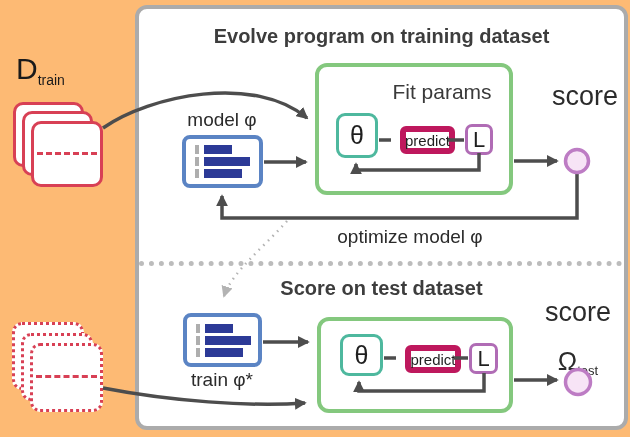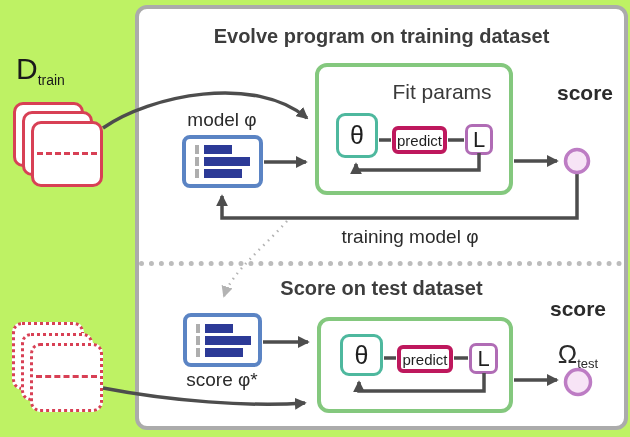--- a/index.html
+++ b/index.html
@@ -1,16 +1,16 @@
 <!DOCTYPE html>
 <html><head>
 <meta charset="utf-8">
 <style>
   html,body{margin:0;padding:0;background:#fff;}
-  #stage{position:relative;width:630px;height:437px;background:#bef264;overflow:hidden;
+  #stage{position:relative;width:630px;height:437px;background:#fdba74;overflow:hidden;
          font-family:"Liberation Sans",sans-serif;color:#3a3a3a;}
   .abs{position:absolute;}
   
   #panel{left:135px;top:5px;width:493px;height:425px;border:4px solid #ababab;
          border-radius:12px;box-sizing:border-box;background:#fff;}
   .section-title{width:493px;text-align:center;font-weight:bold;font-size:20px;color:#3d3d3d;}
   #divider{left:139px;top:261px;width:483px;height:0;border-top:5px dotted #bcbcbc;}
   
   .card{position:absolute;background:#fff;border:3.5px solid #d84055;border-radius:10px;box-sizing:border-box;}
   .card.dotted{border-style:dotted;}
@@ -23,25 +23,25 @@
   .icon-row{display:flex;align-items:center;gap:5px;height:9px;}
   .tick{width:4px;height:9px;background:#aeaeae;}
   .bar{height:9px;background:#2c3a97;}
   .model-label{font-size:19px;color:#2b2b2b;text-align:center;width:140px;}
   
   .greenbox{background:#fff;border:4px solid #84c87e;border-radius:12px;box-sizing:border-box;}
   .fit-title{font-size:21px;color:#3a3a3a;text-align:center;}
   .minibox{position:absolute;background:#fff;box-sizing:border-box;display:flex;
            align-items:center;justify-content:center;color:#1f1f1f;}
   .theta{border:3.5px solid #4eb89e;border-radius:9px;font-size:25px;}
-  .predict{border:4px solid #be185d;border-radius:6px;font-size:15px;}
+  .predict{border:6px solid #be185d;border-radius:6px;font-size:15px;margin-left:8px;}
   .loss{border:3px solid #b06cb5;border-radius:7px;font-size:22px;}
   
   .score-block{text-align:center;color:#2b2b2b;}
-  .score-word{font-size:21px;font-weight:bold;}
+  .score-word{font-size:27px;}
   .omega{font-size:26px;}
   .omega .sub{font-size:13px;vertical-align:-5px;}
   .plain-label{font-size:19px;color:#2b2b2b;text-align:center;}
   #arrows{left:0;top:0;pointer-events:none;}
 </style>
 </head>
 <body>
 
 <div id="stage">
 
@@ -85,37 +85,37 @@
   <div class="abs greenbox" style="left:315px;top:63px;width:198px;height:132px;"></div>
   <div class="abs fit-title" style="left:315px;top:80px;width:198px;padding-left:28px;">Fit params</div>
   <div class="minibox theta" style="left:336px;top:113px;width:42px;height:45px;">θ</div>
   <div class="minibox predict" style="left:392px;top:126px;width:55px;height:28px;">predict</div>
   <div class="minibox loss" style="left:465px;top:124px;width:28px;height:31px;">L</div>
 
   <div class="abs score-block" style="left:540px;top:81px;width:90px;">
     <div class="score-word">score</div>
   </div>
 
-  <div class="abs plain-label" style="left:310px;top:226px;width:200px;">training model φ</div>
+  <div class="abs plain-label" style="left:310px;top:226px;width:200px;">optimize model φ</div>
 
   <div class="abs bluebox" style="left:183px;top:313px;width:79px;height:54px;">
     <div class="icon-row">
       <div class="tick"></div>
         <div class="bar" style="width:28px;"></div>
     </div>
     <div class="icon-row">
       <div class="tick"></div>
         <div class="bar" style="width:46px;"></div>
     </div>
     <div class="icon-row">
       <div class="tick"></div>
         <div class="bar" style="width:38px;"></div>
     </div>
   </div>
-  <div class="abs model-label" style="left:152px;top:369px;">score φ*</div>
+  <div class="abs model-label" style="left:152px;top:369px;">train φ*</div>
 
   <div class="abs greenbox" style="left:317px;top:317px;width:196px;height:96px;"></div>
   <div class="minibox theta" style="left:340px;top:334px;width:43px;height:42px;">θ</div>
   <div class="minibox predict" style="left:397px;top:345px;width:56px;height:28px;">predict</div>
   <div class="minibox loss" style="left:469px;top:343px;width:29px;height:31px;">L</div>
 
   <div class="abs score-block" style="left:533px;top:297px;width:90px;">
     <div class="score-word">score</div>
     <div class="omega" style="margin-top:18px;">
       <span>Ω</span><span class="sub">test</span>

